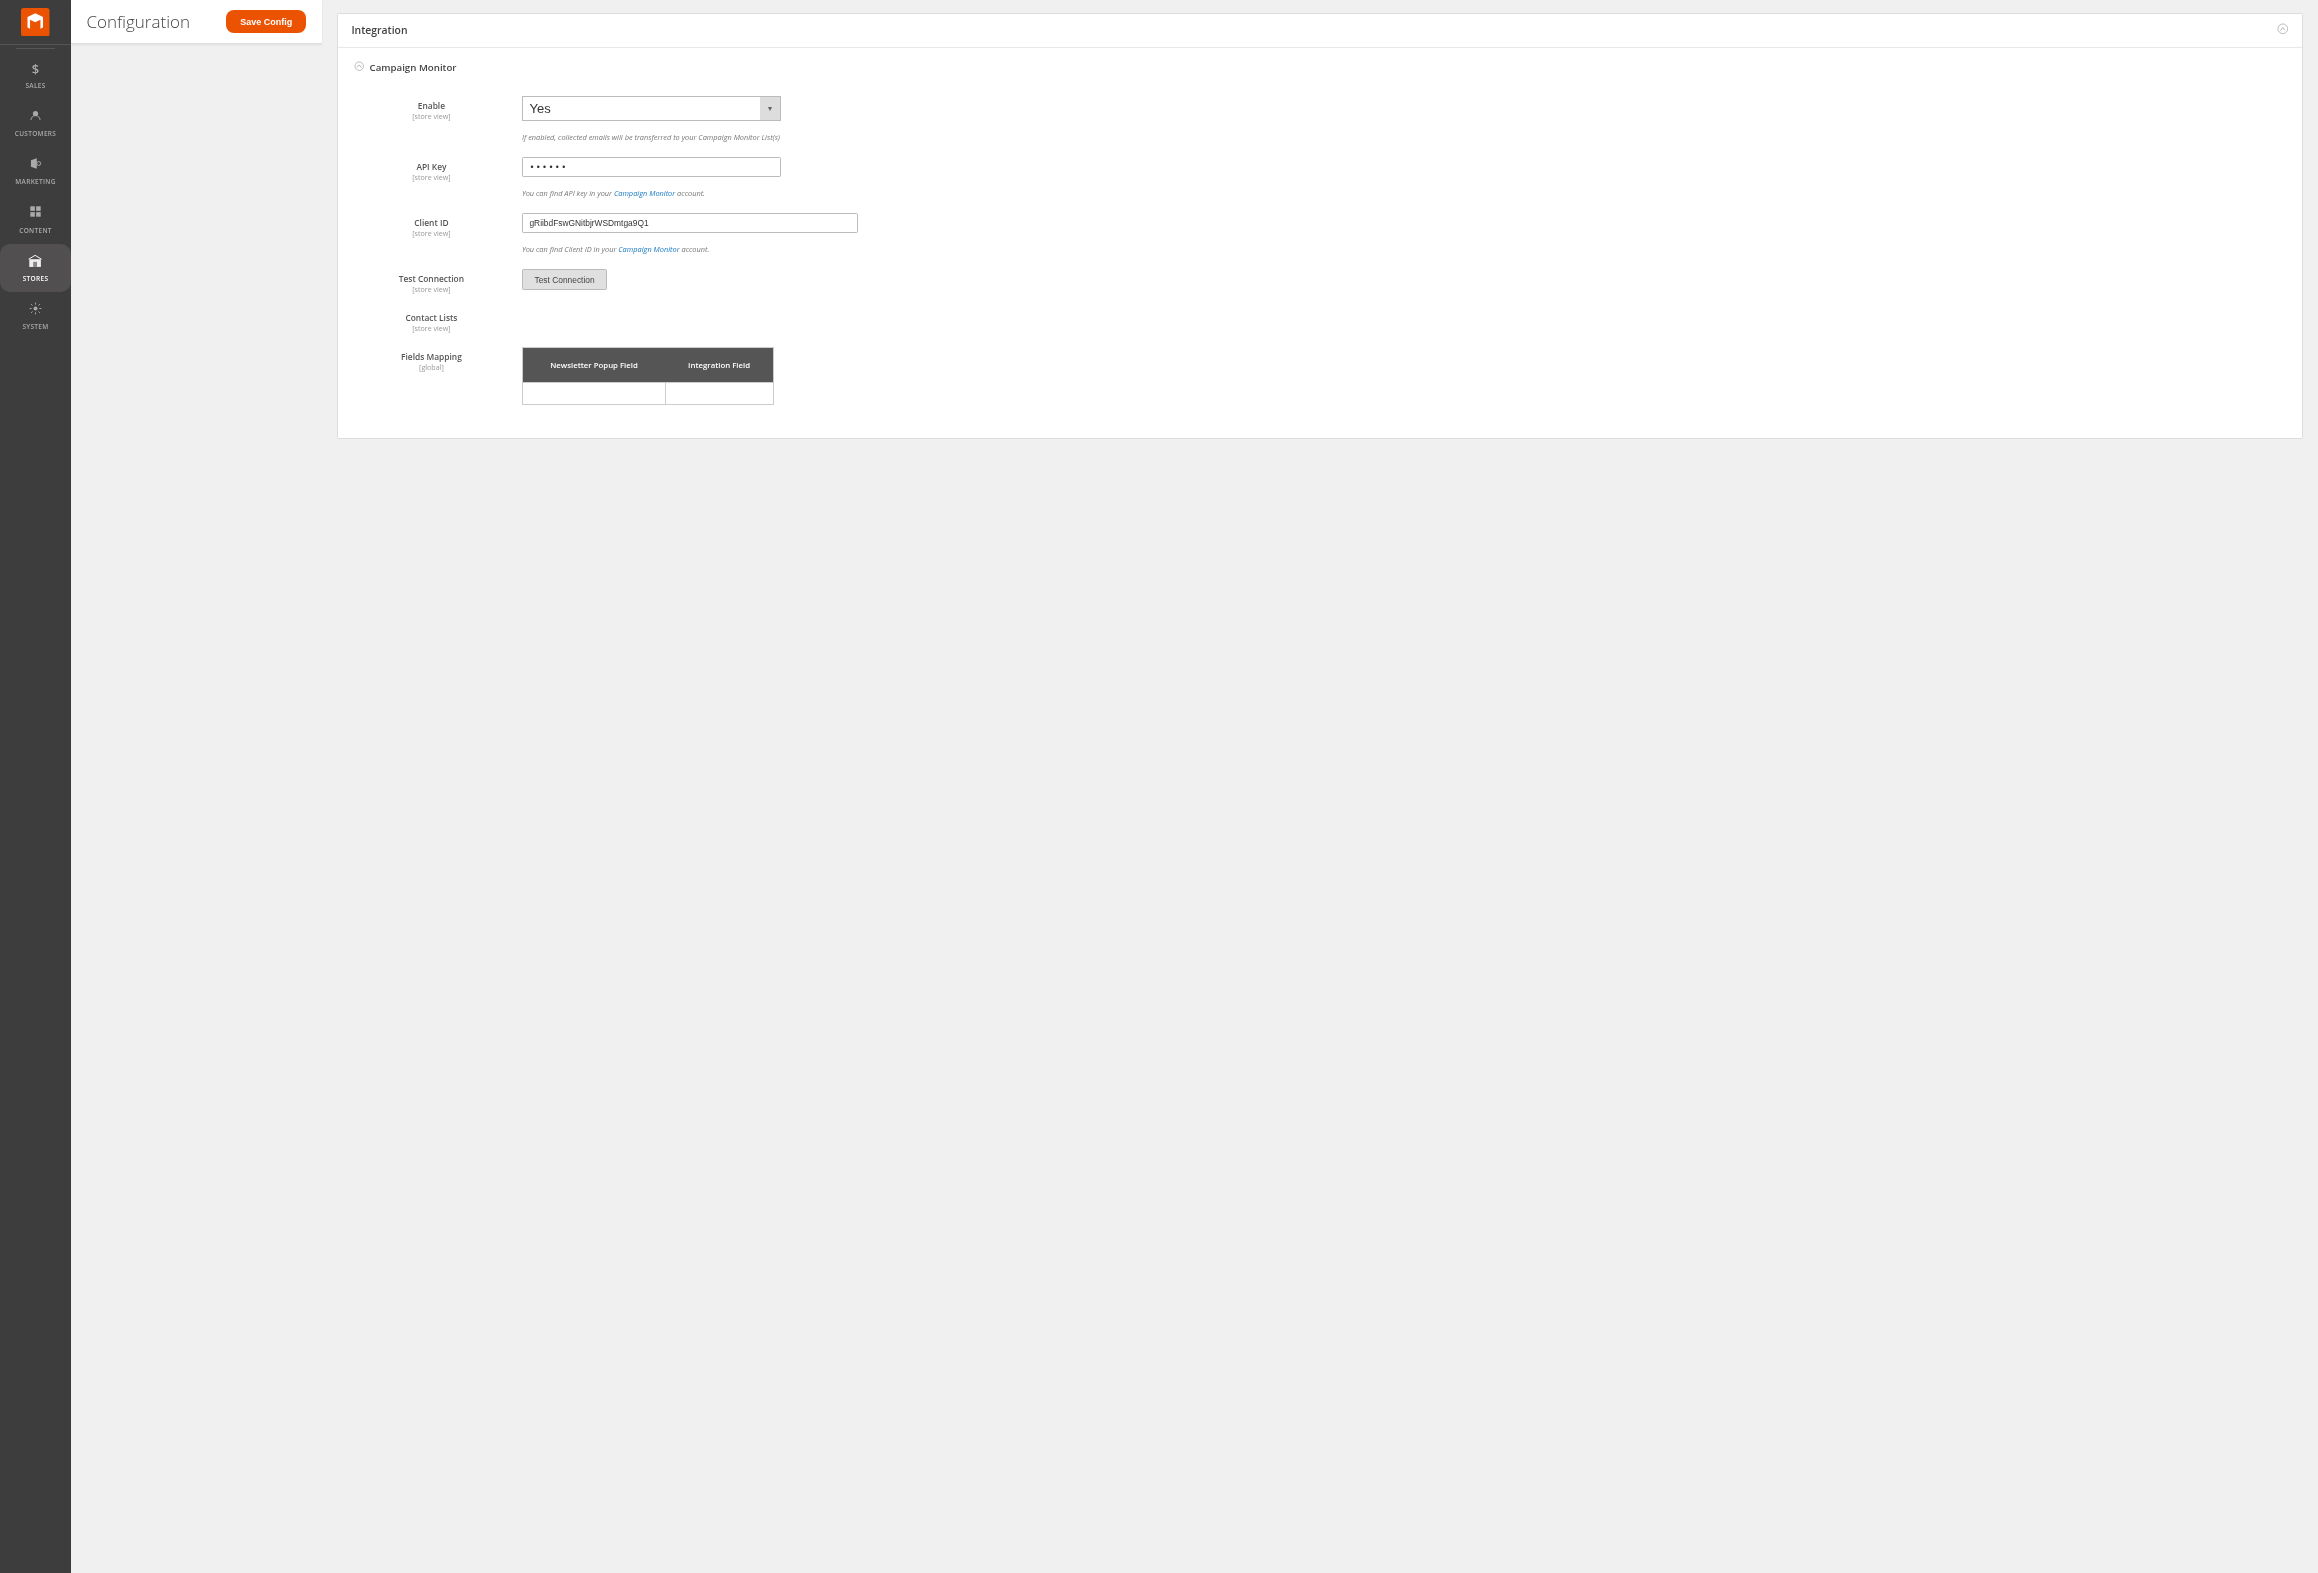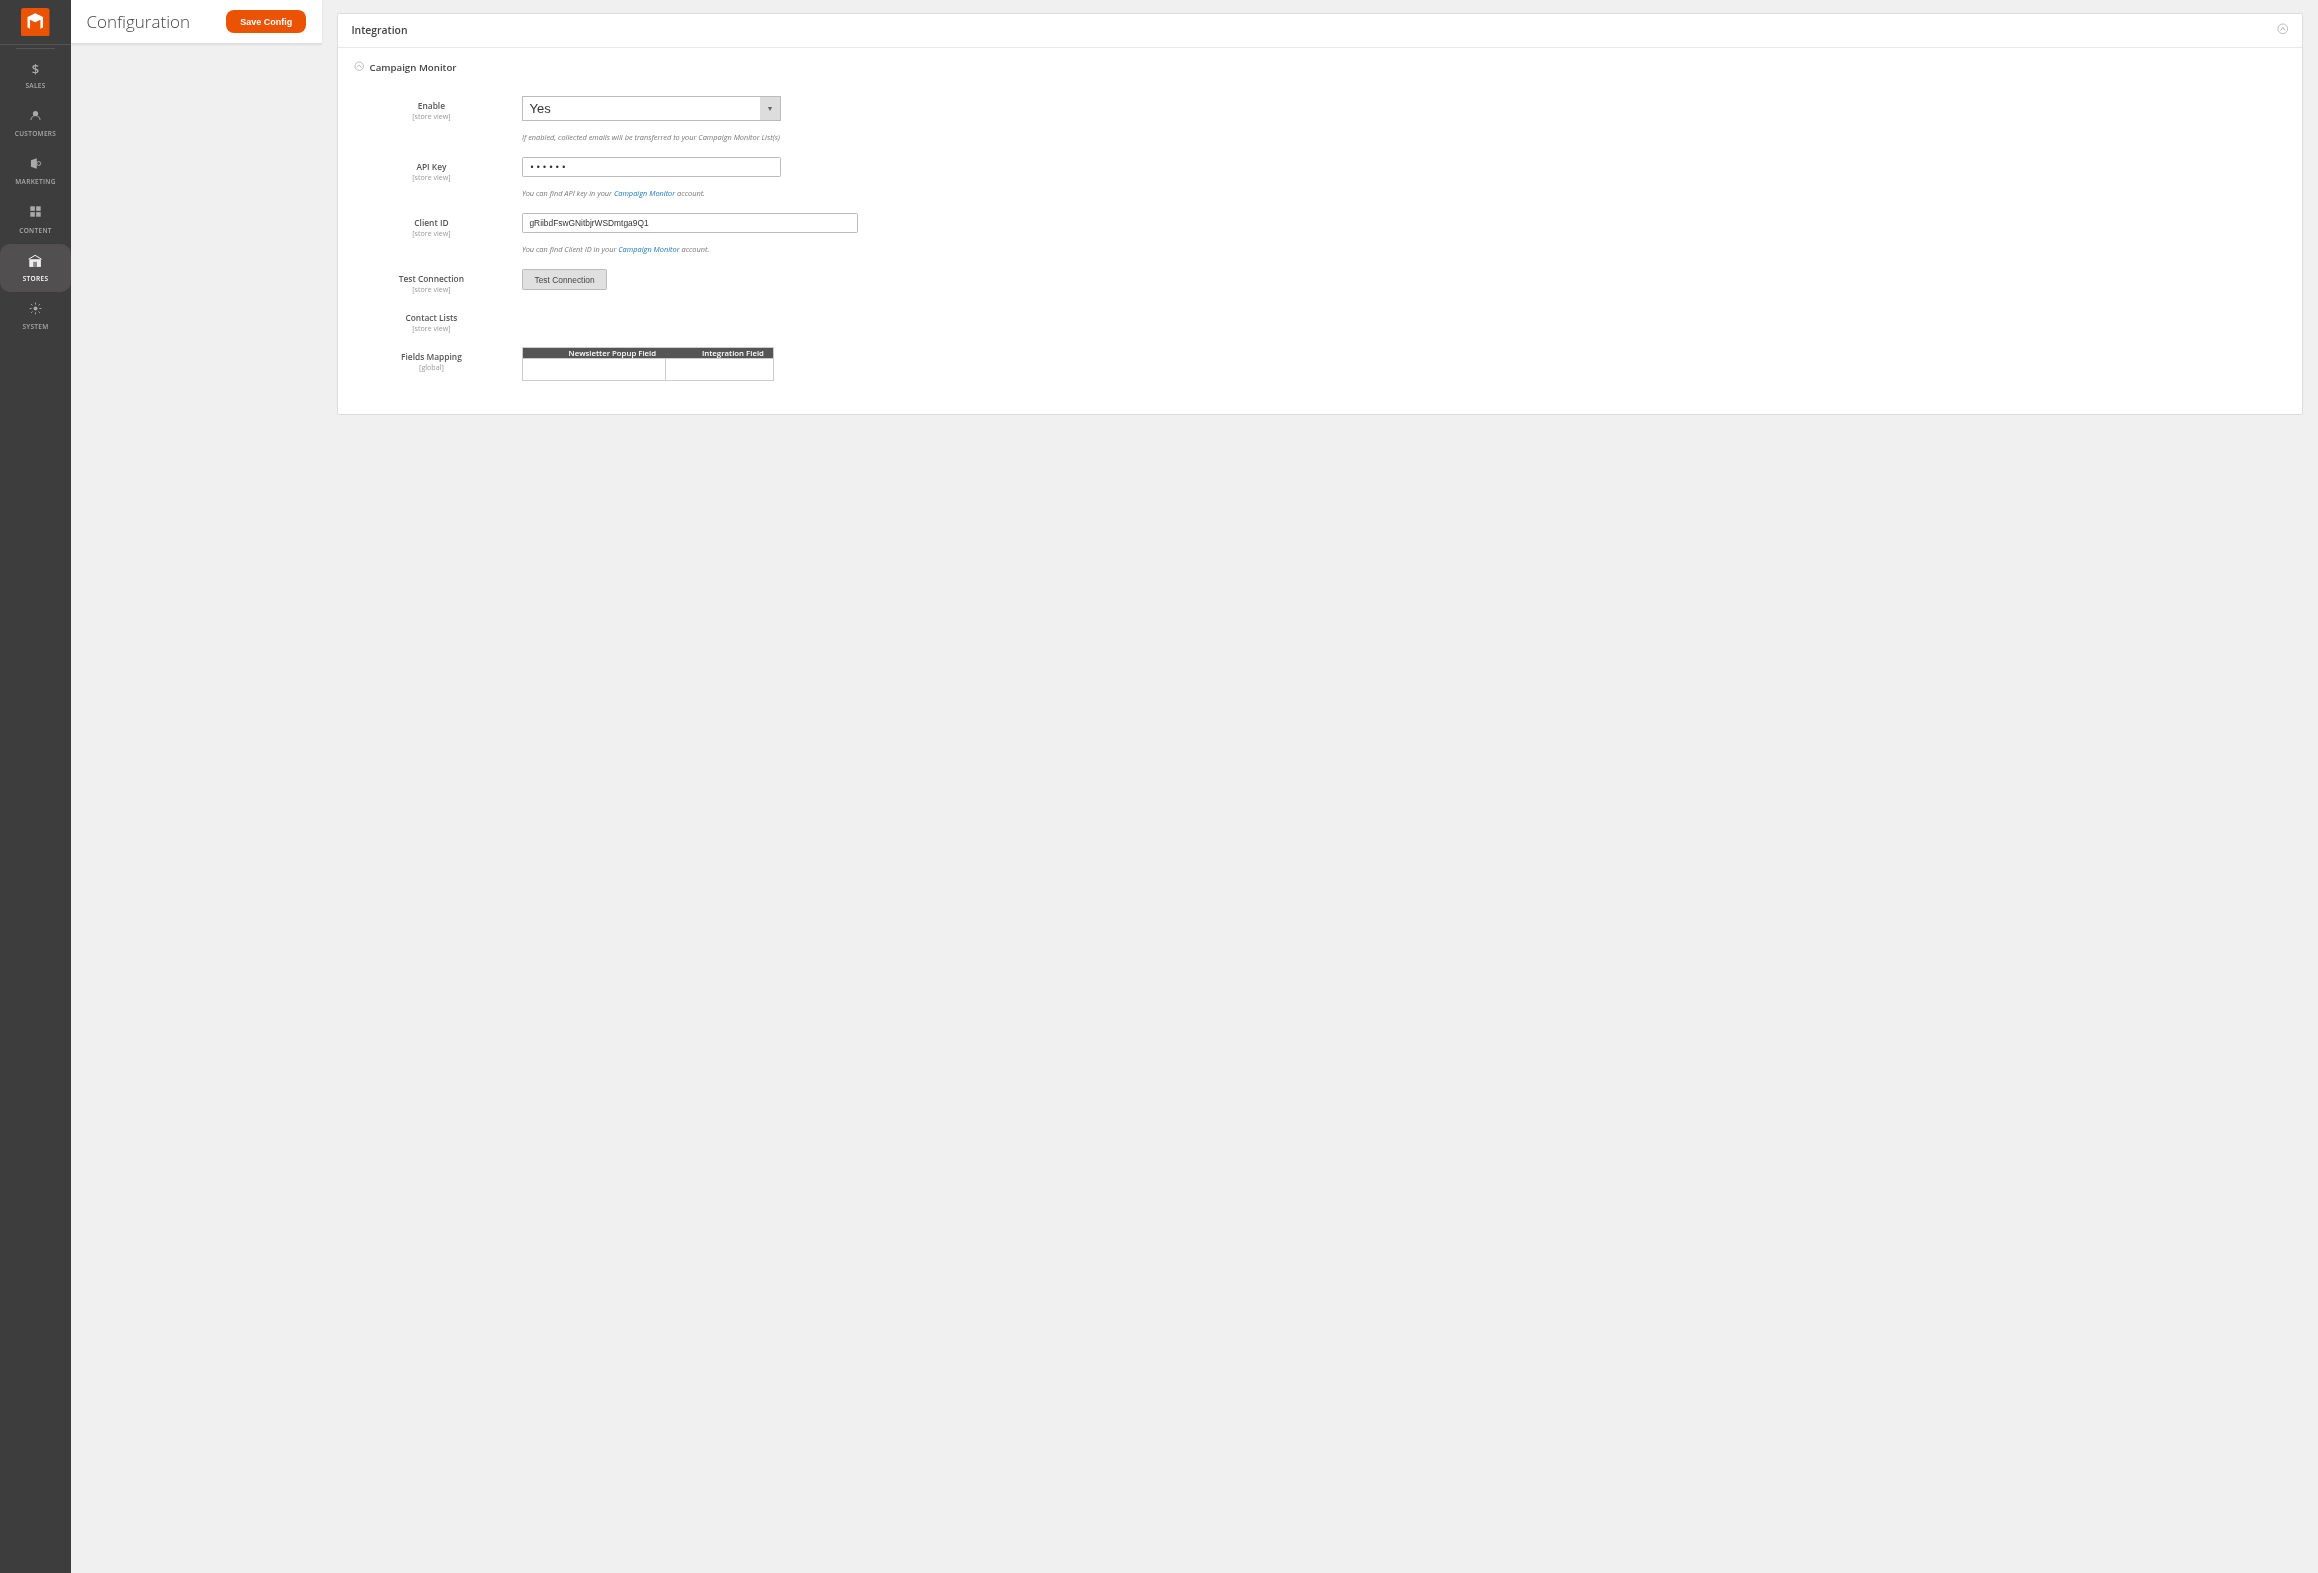--- a/index.html
+++ b/index.html
@@ -299,24 +299,24 @@
     .mapping-table {
       width: 100%;
       border-collapse: collapse;
       border: 0.6px solid #ccc;
       max-width: 252px;
     }
 
     .mapping-table th {
       background: #555;
       color: #fff;
-      padding: 0 9px;
+      padding: 12px 9px;
       font-size: 7.8px;
       font-weight: 600;
-      text-align: right;
+      text-align: center;
     }
 
     .mapping-table td {
       border: 0.6px solid #ccc;
       padding: 5.2px 9px;
       font-size: 7.8px;
       background: #fff;
     }
 
     

